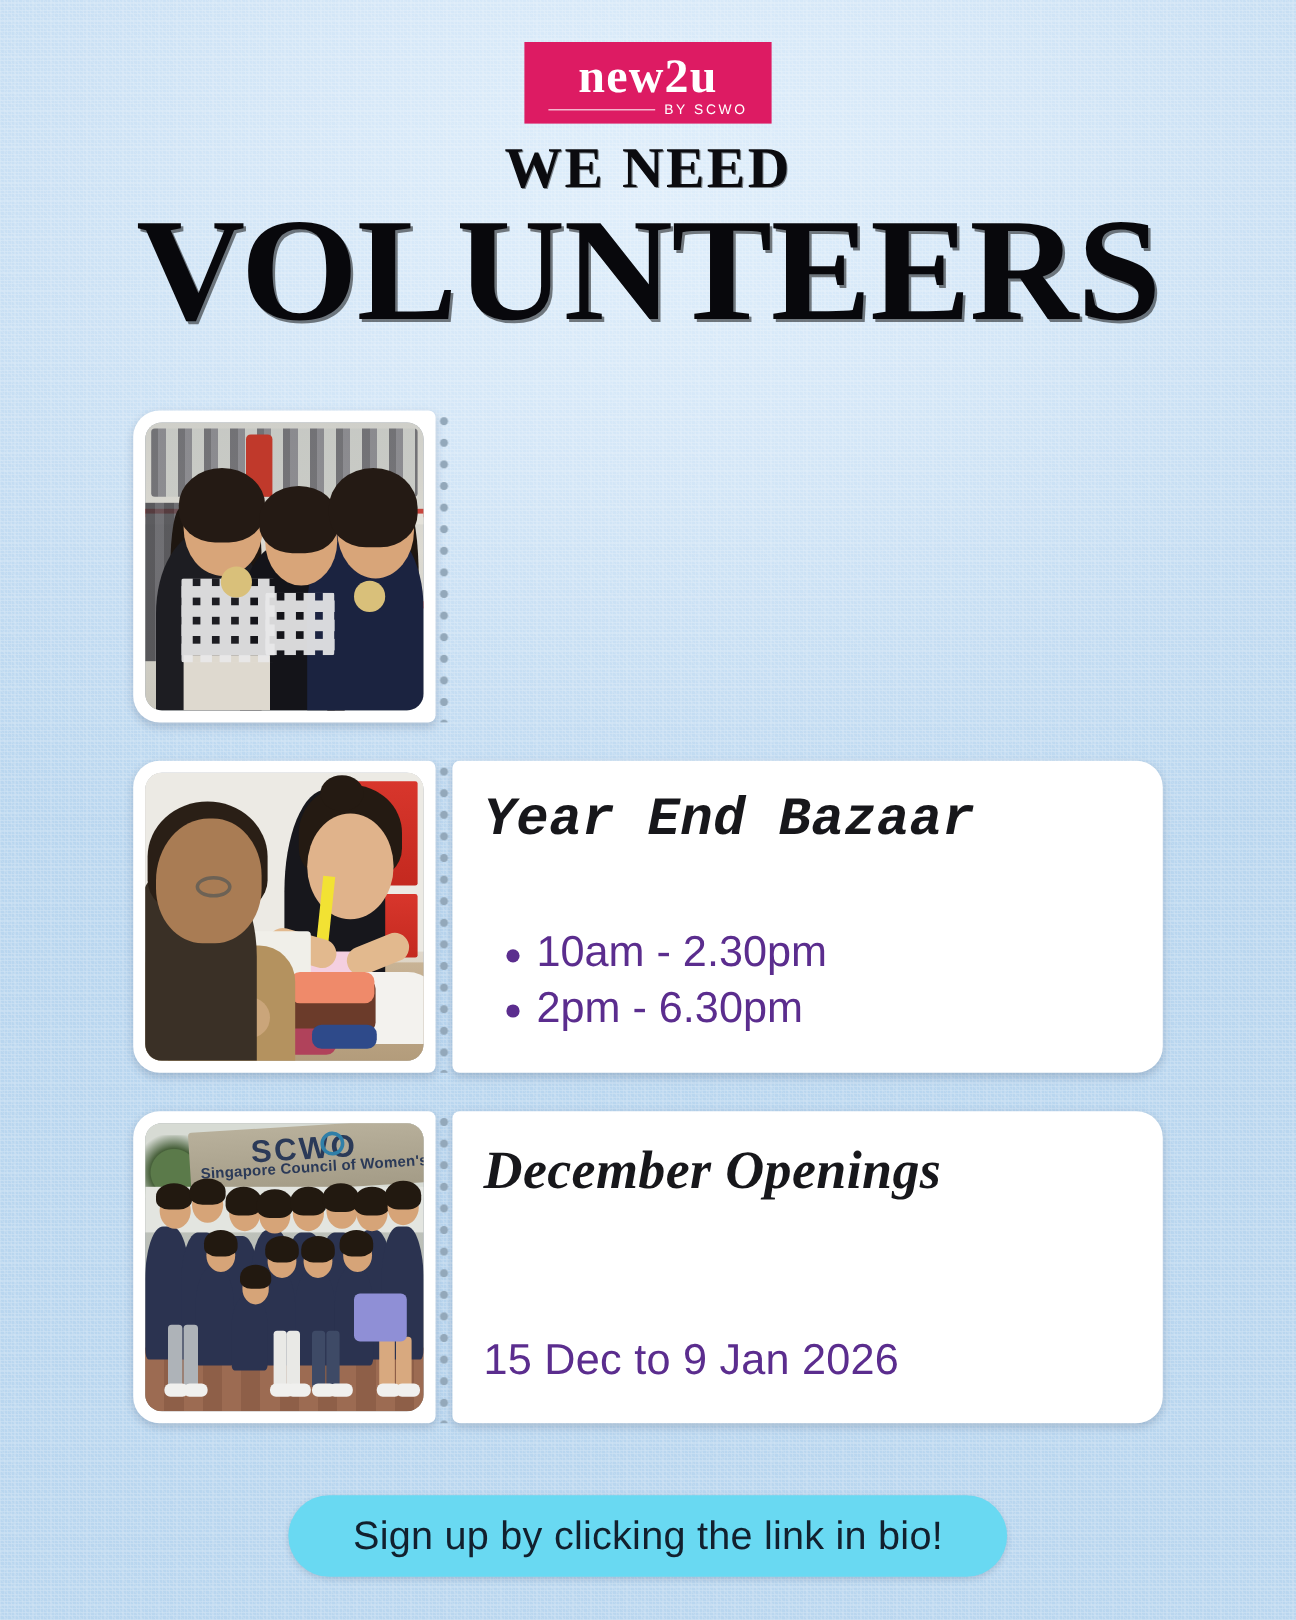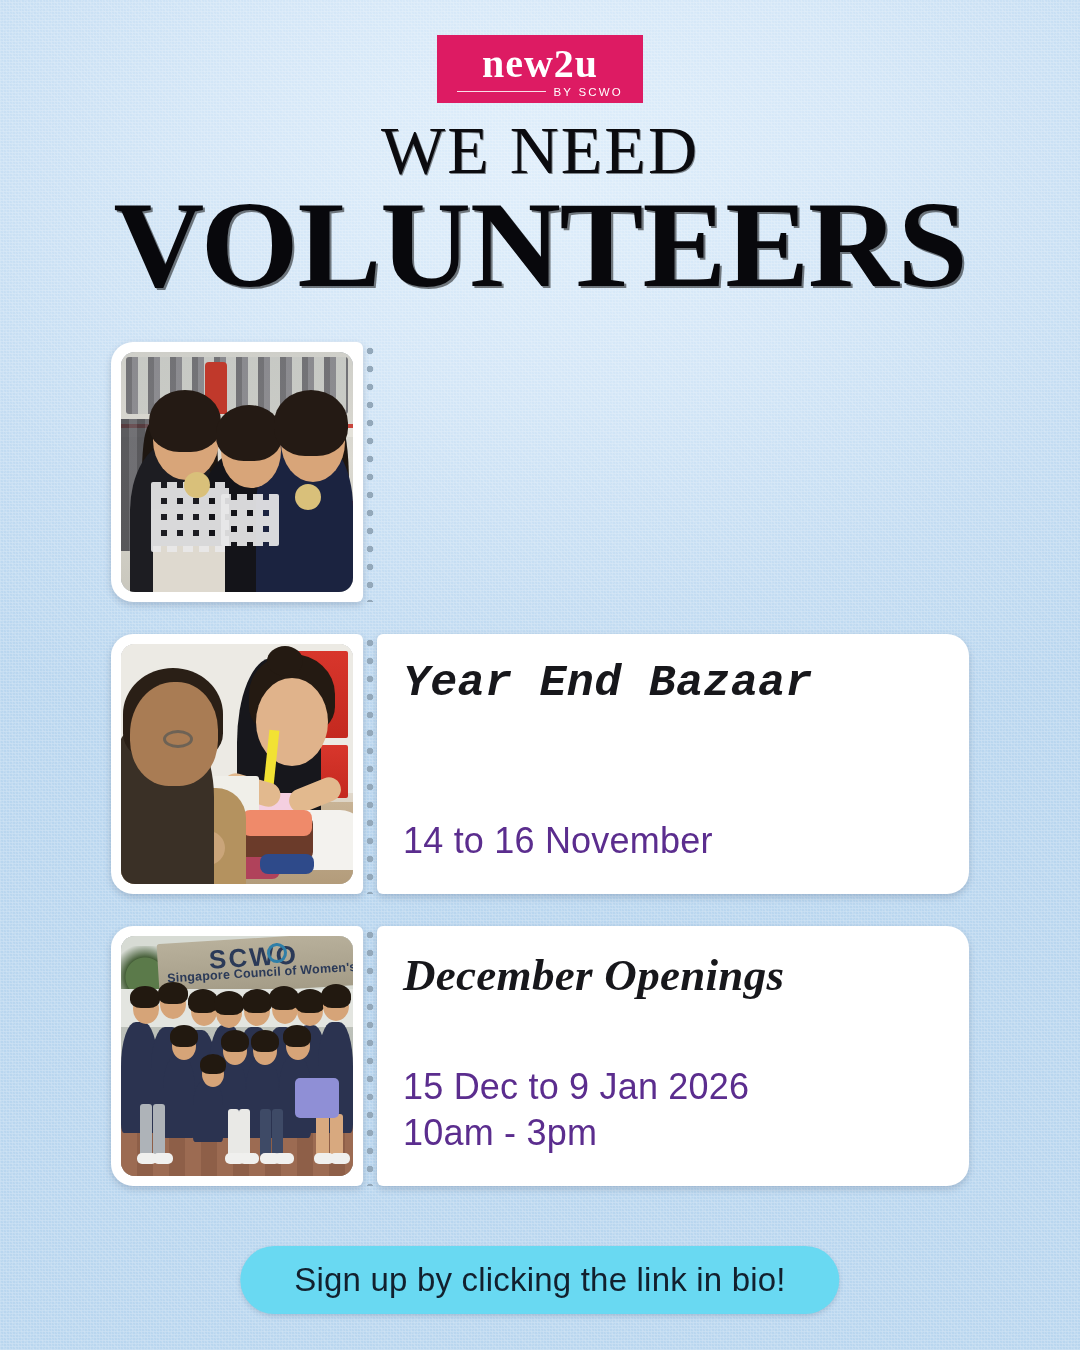--- a/index.html
+++ b/index.html
@@ -53,22 +53,22 @@
   }
   #logo .rule { flex:1; height:1px; background:rgba(255,255,255,.85); }
   #logo .byline {
     font-size:11.5px; letter-spacing:2.2px; color:#ffffff; white-space:nowrap;
   }
 
   
   #headline { position:absolute; left:0; right:0; top:118px; text-align:center; }
   #headline .l1 {
     font-family:"Liberation Serif", serif;
-    font-weight:400;
-    font-size:68px;
+    font-weight:700;
+    font-size:48px;
     line-height:.96;
     letter-spacing:2px;
     color:#0b0b0f;
     text-shadow:1px 1px 0 rgba(0,0,0,.45);
   }
   #headline .l2 {
     font-family:"Liberation Serif", serif;
     font-weight:700;
     font-size:122px;
     line-height:.98;
@@ -404,21 +404,24 @@
             <div class="p2-glass"></div>
           </div>
         </div>
       </div>
 
       <div class="perf"></div>
 
       <div class="text-card t-tight">
         <div class="row-title">Year End Bazaar</div>
         <div class="row-body">
-          <div class="row-line">14 to 16 November</div>
+          <ul class="bullets">
+            <li>10am - 2.30pm</li>
+            <li>2pm - 6.30pm</li>
+          </ul>
         </div>
       </div>
     </div>
 
     <div class="ticket">
 
       <div class="photo-card">
         <div class="photo">
           <div class="ph">
             <div class="p3-bg"></div>
@@ -494,21 +497,20 @@
           </div>
         </div>
       </div>
 
       <div class="perf"></div>
 
       <div class="text-card t-spaced">
         <div class="row-title">December Openings</div>
         <div class="row-body">
           <div class="row-line">15 Dec to 9 Jan 2026</div>
-          <div class="row-line">10am - 3pm</div>
         </div>
       </div>
     </div>
 
   </div>
 
   <div id="cta">
     <span>Sign up by clicking the link in bio!</span>
   </div>
 

